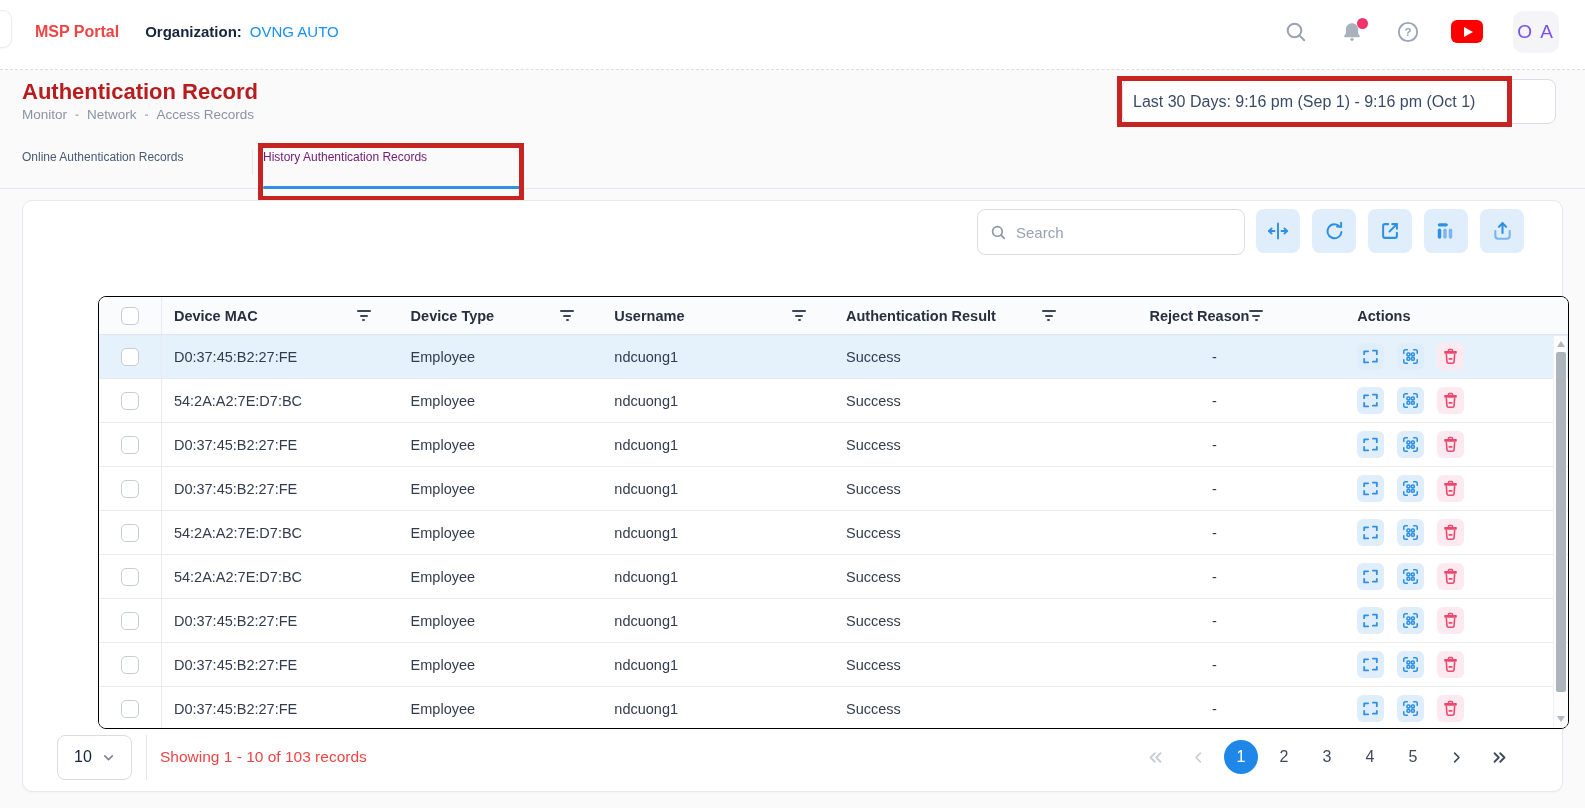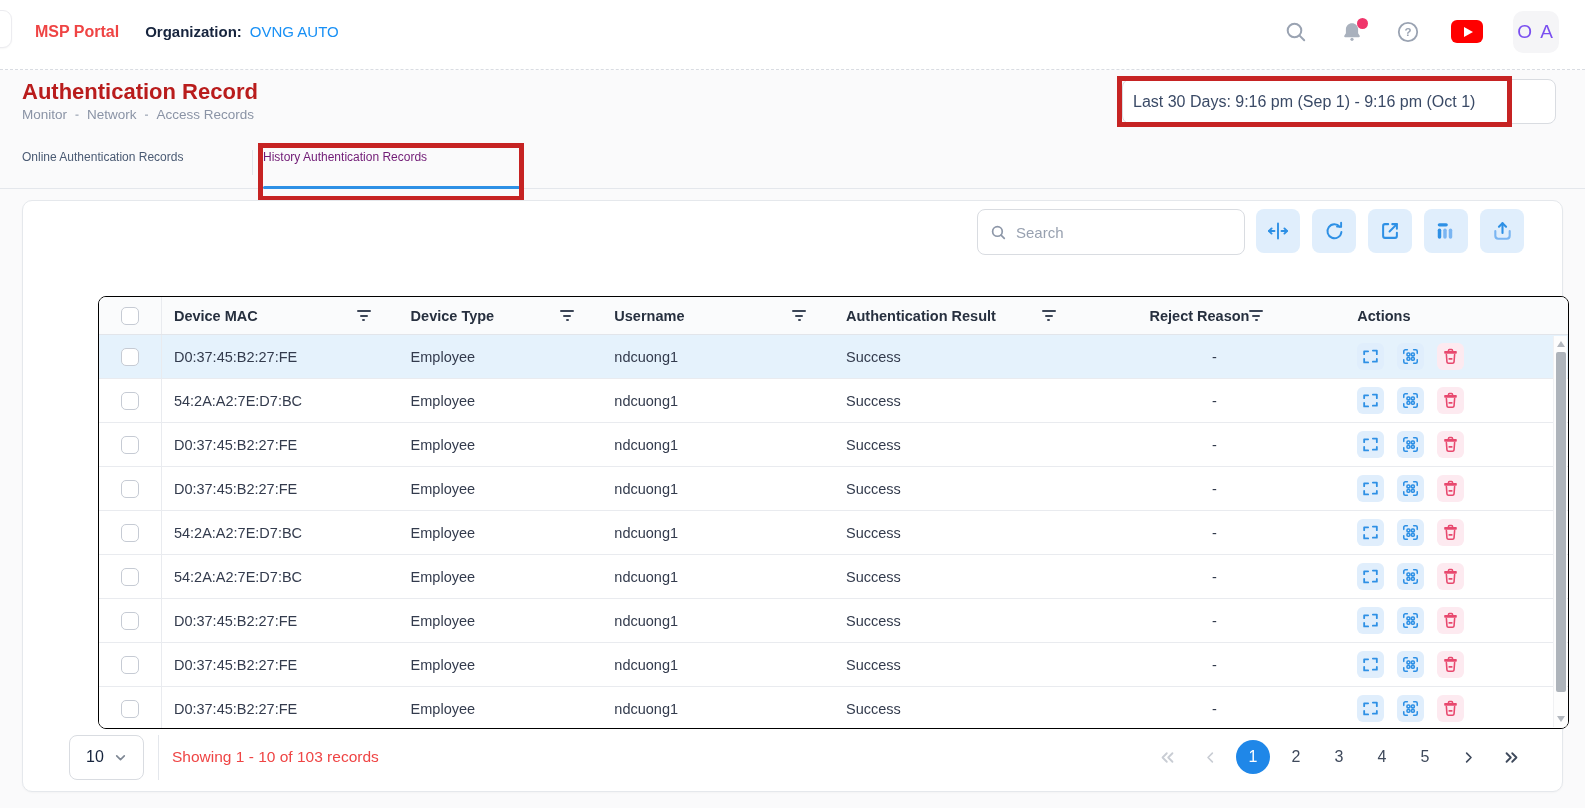--- a/index.html
+++ b/index.html
@@ -83,21 +83,21 @@
 
   
   .vscroll { position:absolute; right:1px; top:39px; bottom:1px; width:14px; background:#fdfdfd; border-left:1px solid #f0f1f3; }
   .scroll-arrow { position:absolute; left:0; width:14px; height:12px; display:flex; align-items:center; justify-content:center; cursor:pointer; }
   .scroll-arrow.up { top:2px; } .scroll-arrow.down { bottom:2px; }
   .arr-up { width:0;height:0;border-left:4px solid transparent;border-right:4px solid transparent;border-bottom:6px solid #b3b8bf; }
   .arr-dn { width:0;height:0;border-left:4px solid transparent;border-right:4px solid transparent;border-top:6px solid #b3b8bf; }
   .scroll-thumb { position:absolute; left:1.5px; top:16px; width:10px; height:340px; background:#aeb4bb; border-radius:2px; cursor:grab; }
 
   
-  .pager-row { position:absolute; left:46px; top:531px; width:1473px; height:50px; display:flex; align-items:center; }
+  .pager-row { position:absolute; left:34px; top:531px; width:1473px; height:50px; display:flex; align-items:center; }
   .page-size { width:75px; height:45px; border:1px solid #d9dce1; border-radius:8px; background:#fff; display:flex;
                align-items:center; justify-content:center; gap:10px; cursor:pointer; }
   .page-size .val { font-size:16px; color:#16243d; }
   .pager-divider { width:1px; height:45px; background:#e4e7ec; margin-left:14px; }
   .pager-summary { margin-left:13px; font-size:15.5px; color:#ef4444; }
   .pager-nav { margin-left:auto; margin-right:14px; display:flex; align-items:center; gap:9px; }
   .pg-item { min-width:34px; height:34px; display:flex; align-items:center; justify-content:center; cursor:pointer;
              font-size:16px; color:#3f4a5c; border-radius:50%; background:transparent; border:none; font-family:inherit; }
   .pg-item.active { background:var(--active-page-blue); color:#fff; }
   .pg-item.disabled { cursor:default; }

